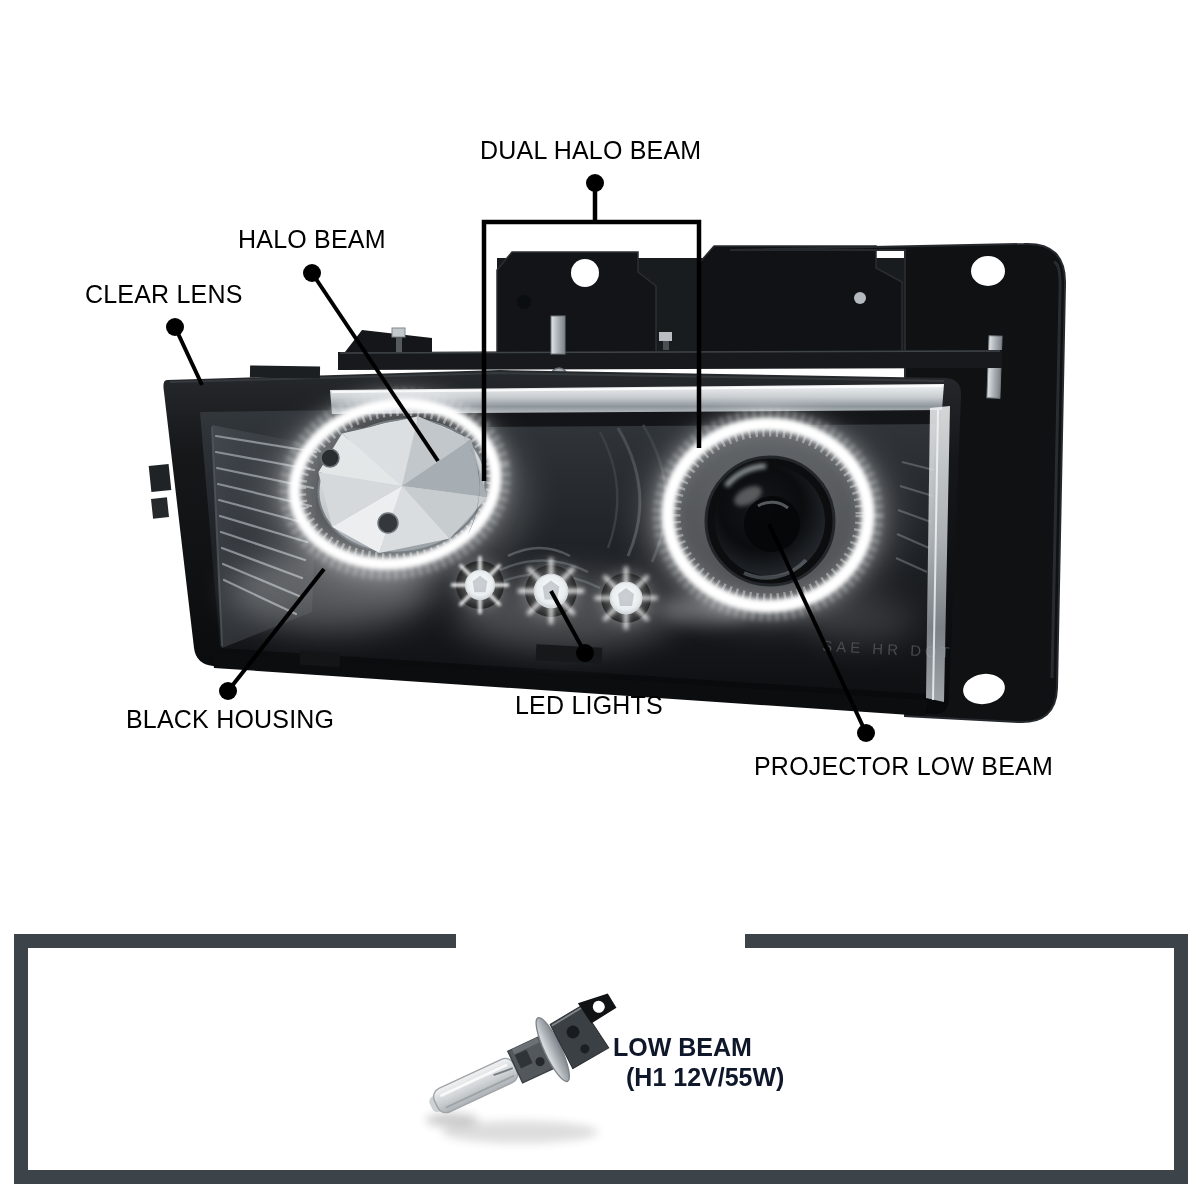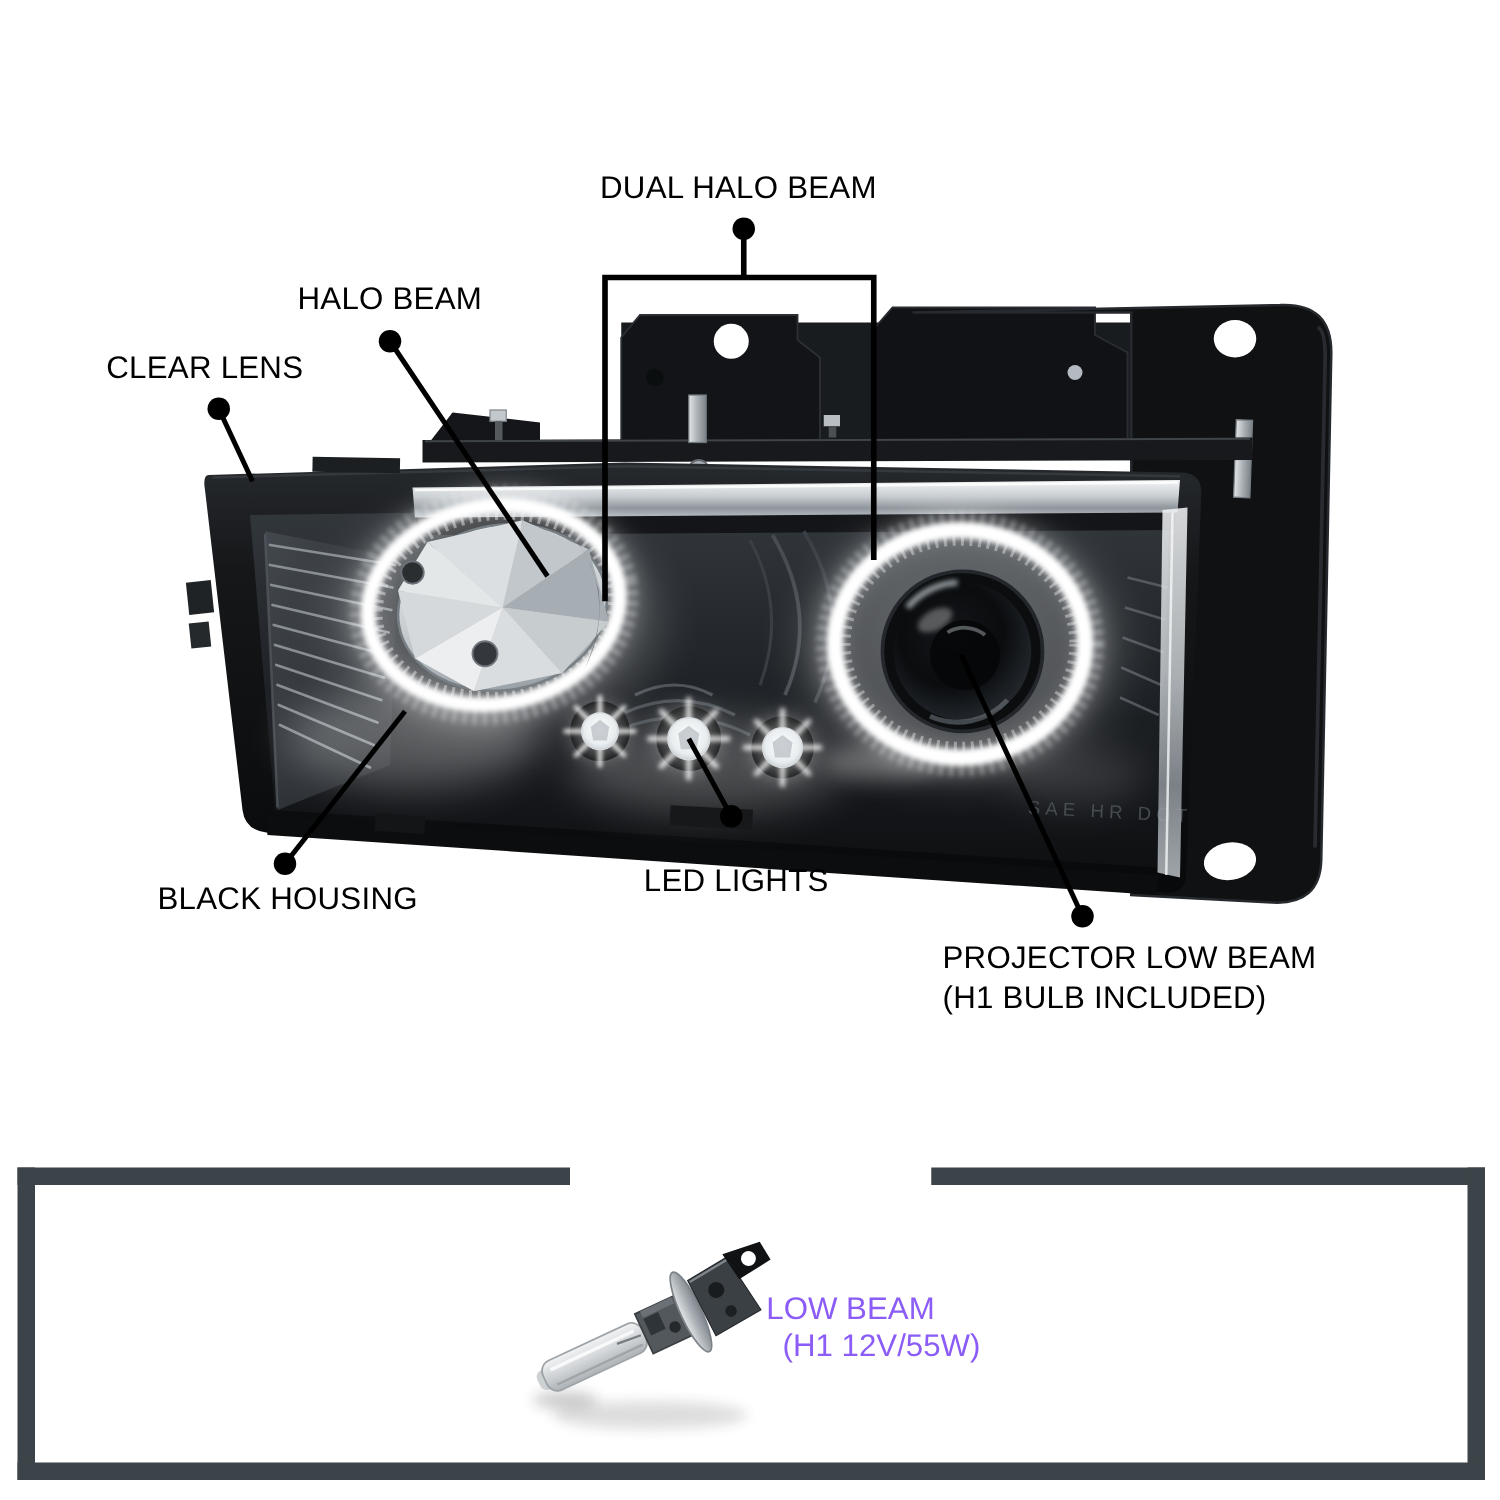--- a/index.html
+++ b/index.html
@@ -12,21 +12,21 @@
     position:absolute;color:#000;font-size:25px;line-height:25px;
     white-space:nowrap;letter-spacing:0.2px;
   }
   .callout.two-line{line-height:32px;}
   .callout.two-line span{display:block;}
   .frame-bar{position:absolute;background:#3d4449;}
   .included-title{
     position:absolute;left:456px;top:923px;width:289px;text-align:center;
     font-size:38px;line-height:38px;font-weight:bold;letter-spacing:1.5px;color:#000;
   }
-  .bulb-label{position:absolute;color:#8b5cf6;font-size:25px;line-height:25px;white-space:nowrap;}
+  .bulb-label{position:absolute;color:#0f172a;font-size:25px;line-height:25px;white-space:nowrap;font-weight:bold;}
 </style>
 </head>
 <body>
 
 <div class="stage">
 
   <svg class="art" viewBox="0 0 1200 1200">
     <defs>
       <linearGradient id="housingGrad" x1="0" y1="0" x2="0" y2="1">
         <stop offset="0" stop-color="#26292d"></stop>
@@ -306,21 +306,20 @@
     </g>
   </svg>
 
   <div class="callout" style="left:480px;top:138px;">DUAL HALO BEAM</div>
   <div class="callout" style="left:238px;top:227px;">HALO BEAM</div>
   <div class="callout" style="left:85px;top:282px;">CLEAR LENS</div>
   <div class="callout" style="left:126px;top:707px;">BLACK HOUSING</div>
   <div class="callout" style="left:515px;top:671px;margin-top:22px;">LED LIGHTS</div>
   <div class="callout two-line" style="left:754px;top:750px;">
     <span>PROJECTOR LOW BEAM</span>
-    <span>(H1 BULB INCLUDED)</span>
   </div>
 
   <div class="frame-bar" style="left:14px;top:934px;width:442px;height:14px;"></div>
   <div class="frame-bar" style="left:745px;top:934px;width:443px;height:14px;"></div>
   <div class="frame-bar" style="left:14px;top:934px;width:14px;height:250px;"></div>
   <div class="frame-bar" style="left:1174px;top:934px;width:14px;height:250px;"></div>
   <div class="frame-bar" style="left:14px;top:1170px;width:1174px;height:14px;"></div>
 
 
   <div class="bulb-label" style="left:613px;top:1035px;">LOW BEAM</div>

